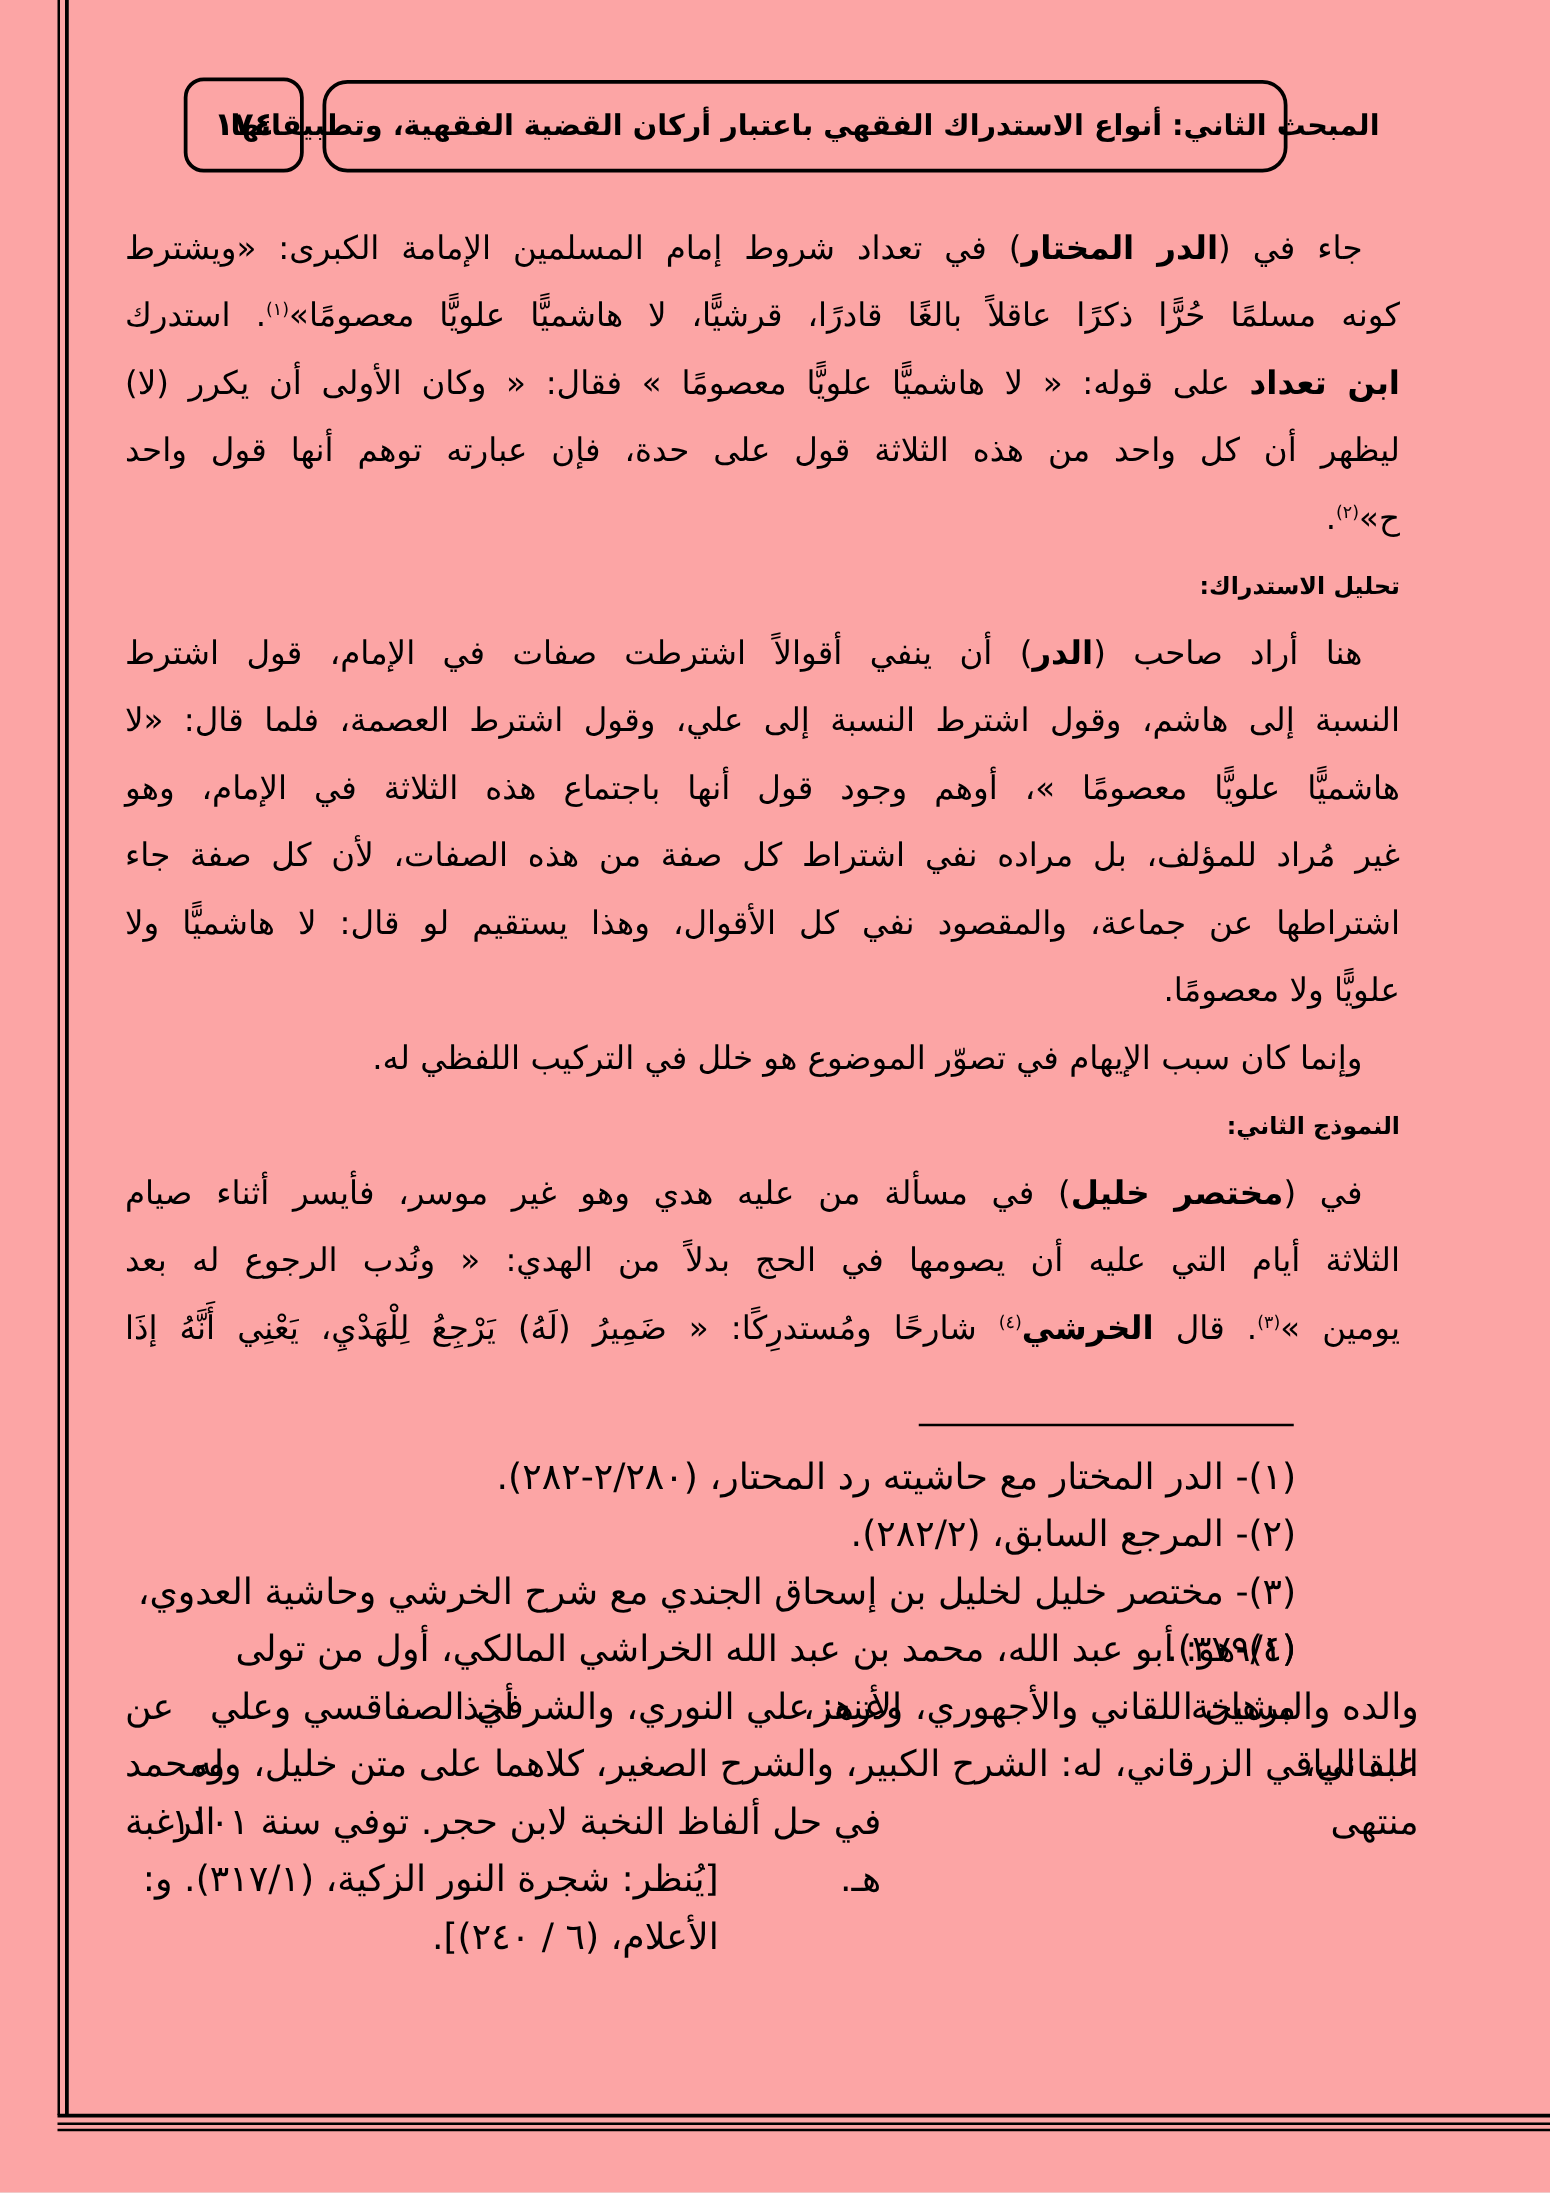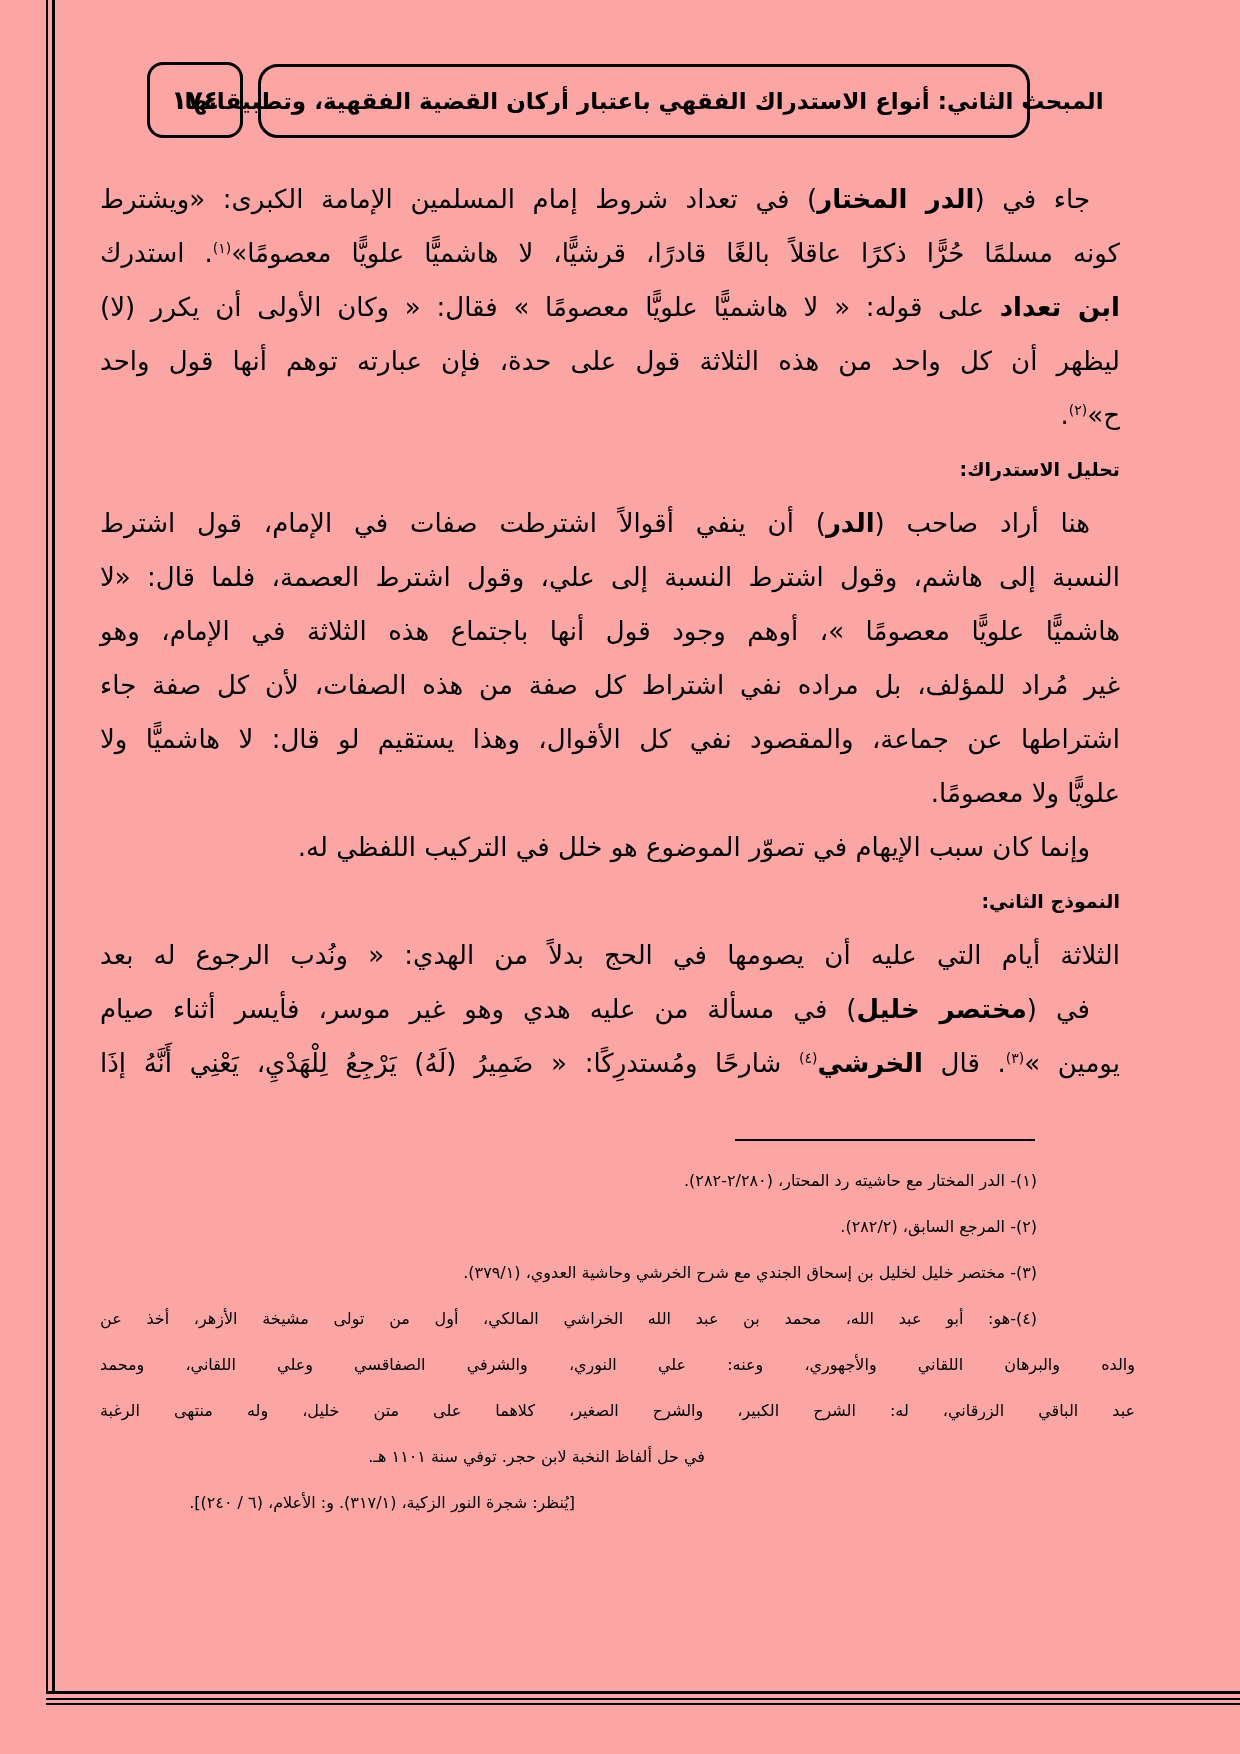--- a/index.html
+++ b/index.html
@@ -21,21 +21,21 @@
   
   .body-text{position:absolute;top:172px;right:120px;width:1020px;direction:rtl;font-size:26px;}
   .bline{height:54px;line-height:54px;text-align:right;}
   .j{text-align:justify;text-align-last:justify;}
   .ind{padding-right:30px;text-align:right;}
   .h{font-weight:bold;font-size:19px;}
   .bold{font-weight:bold;}
   sup{font-size:14px;line-height:0;vertical-align:9px;letter-spacing:0;}
   
   .fn-sep{position:absolute;left:735px;top:1139px;width:300px;height:2px;background:#000;}
-  .footnotes{position:absolute;top:1158px;right:105px;width:1035px;direction:rtl;font-size:16px;}
+  .footnotes{position:absolute;top:1158px;right:105px;width:1035px;direction:rtl;font-size:29px;}
   .fline{height:46px;line-height:46px;text-align:right;}
   .fline.num{padding-right:98px;}
   .fline.mid{padding-right:430px;}
   .fline.mid2{padding-right:560px;}
 </style>
 </head>
 <body>
 
 <div class="page">
 
@@ -60,22 +60,22 @@
       <div class="bline"><span>ح»</span><sup>(٢)</sup><span>.</span></div>
       <div class="bline h"><span class="bold">تحليل الاستدراك:</span></div>
       <div class="bline j ind"><span>هنا أراد صاحب (</span><span class="bold">الدر</span><span>) أن ينفي أقوالاً اشترطت صفات في الإمام، قول اشترط</span></div>
       <div class="bline j"><span>النسبة إلى هاشم، وقول اشترط النسبة إلى علي، وقول اشترط العصمة، فلما قال: «لا</span></div>
       <div class="bline j"><span>هاشميًّا علويًّا معصومًا »، أوهم وجود قول أنها باجتماع هذه الثلاثة في الإمام، وهو</span></div>
       <div class="bline j"><span>غير مُراد للمؤلف، بل مراده نفي اشتراط كل صفة من هذه الصفات، لأن كل صفة جاء</span></div>
       <div class="bline j"><span>اشتراطها عن جماعة، والمقصود نفي كل الأقوال، وهذا يستقيم لو قال: لا هاشميًّا ولا</span></div>
       <div class="bline"><span>علويًّا ولا معصومًا.</span></div>
       <div class="bline ind"><span>وإنما كان سبب الإيهام في تصوّر الموضوع هو خلل في التركيب اللفظي له.</span></div>
       <div class="bline h"><span class="bold">النموذج الثاني:</span></div>
+      <div class="bline j ind"><span>في (</span><span class="bold">مختصر خليل</span><span>) في مسألة من عليه هدي وهو غير موسر، فأيسر أثناء صيام</span></div>
       <div class="bline j"><span>الثلاثة أيام التي عليه أن يصومها في الحج بدلاً من الهدي: « ونُدب الرجوع له بعد</span></div>
-      <div class="bline j ind"><span>في (</span><span class="bold">مختصر خليل</span><span>) في مسألة من عليه هدي وهو غير موسر، فأيسر أثناء صيام</span></div>
       <div class="bline j"><span>يومين »</span><sup>(٣)</sup><span>. قال </span><span class="bold">الخرشي</span><sup>(٤)</sup><span> شارحًا ومُستدرِكًا: « ضَمِيرُ (لَهُ) يَرْجِعُ لِلْهَدْيِ، يَعْنِي أَنَّهُ إذَا</span></div>
     </main>
 
   <div class="fn-sep"></div>
   <section class="footnotes">
       <div class="fline num"><span>(١)-  الدر المختار مع حاشيته رد المحتار، (‪٢/٢٨٠-٢٨٢‬).</span></div>
       <div class="fline num"><span>(٢)-  المرجع السابق، (٢٨٢/٢).</span></div>
       <div class="fline num"><span>(٣)-  مختصر خليل لخليل بن إسحاق الجندي مع شرح الخرشي وحاشية العدوي، (٣٧٩/١).</span></div>
       <div class="fline num j"><span>(٤)-هو: أبو عبد الله، محمد بن عبد الله الخراشي المالكي، أول من تولى مشيخة الأزهر، أخذ عن</span></div>
       <div class="fline j"><span>والده والبرهان اللقاني والأجهوري، وعنه: علي النوري، والشرفي الصفاقسي وعلي اللقاني، ومحمد</span></div>

